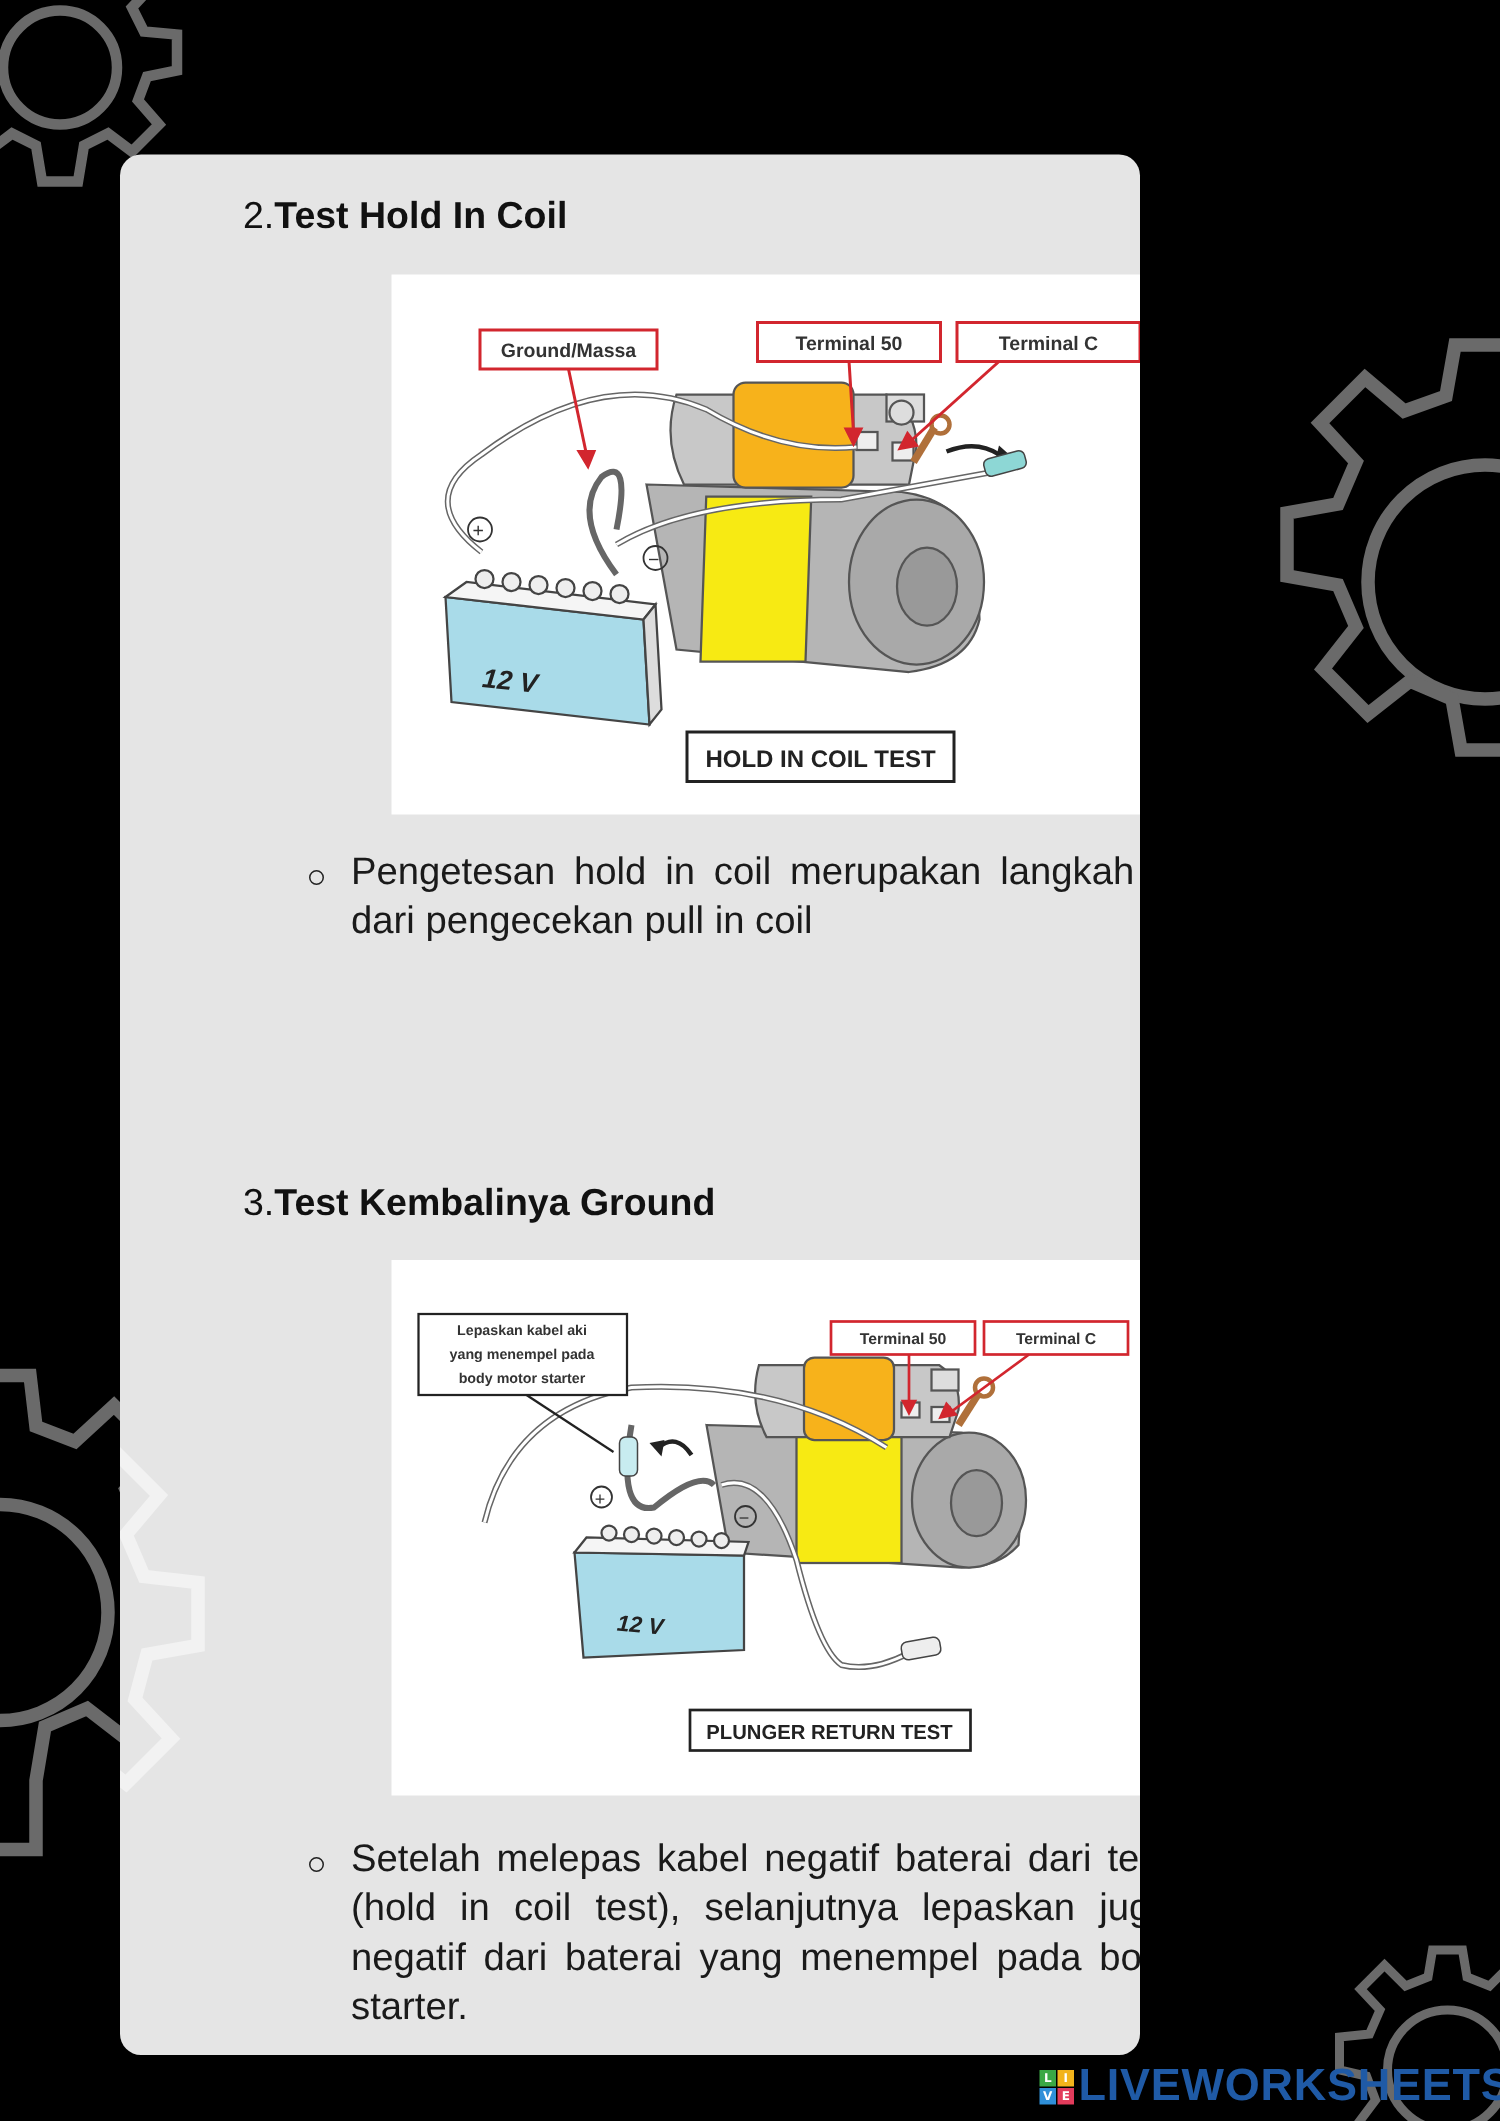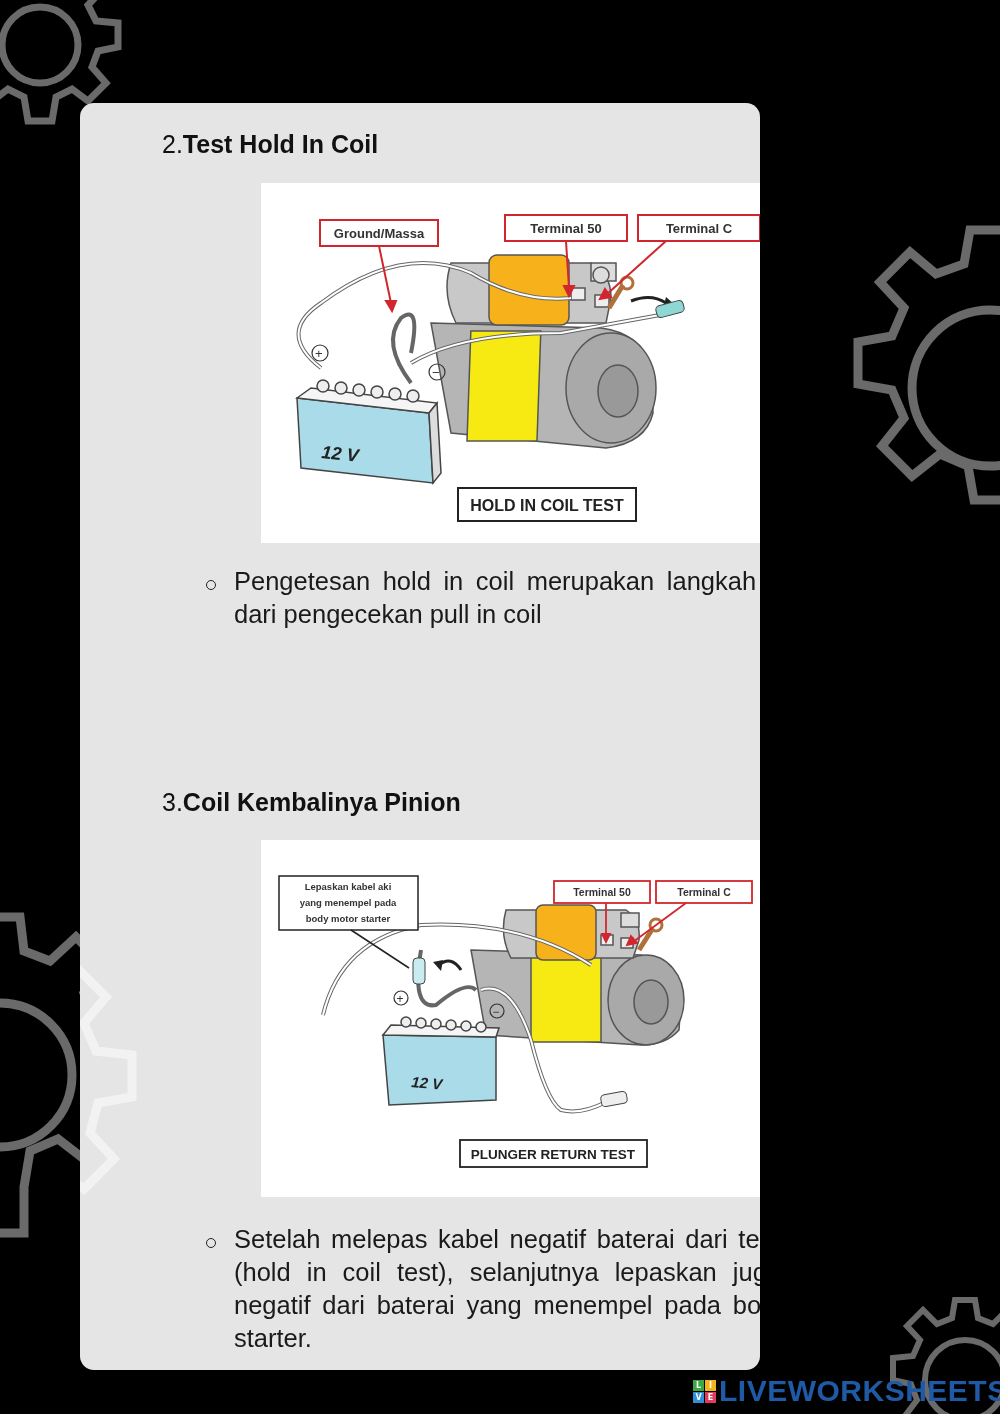--- a/index.html
+++ b/index.html
@@ -159,21 +159,21 @@
       <rect x="197" y="305" width="178" height="33" fill="#fff" stroke="#222" stroke-width="2"></rect>
       <text x="286" y="328" font-size="16" font-weight="bold" fill="#222" text-anchor="middle">HOLD IN COIL TEST</text>
     </svg>
   </div>
 
   <ul class="bullets" style="top:462px">
     <li><span class="dot"></span><span>Pengetesan hold in coil merupakan langkah lanjutan dari pengecekan pull in coil</span></li>
   </ul>
 
   <div class="heading" style="top:685px">
-    <span class="num">3.</span><span class="title">Coil Kembalinya Pinion</span>
+    <span class="num">3.</span><span class="title">Test Kembalinya Ground</span>
   </div>
 
   <div class="figure" style="top:737px;height:357px">
     <svg width="526" height="357" viewBox="0 0 526 357" font-family="Liberation Sans, sans-serif">
 
       <g stroke="#555" stroke-width="1.5">
         <path d="M 210 110 L 380 115 Q 415 125 420 160 L 418 190 Q 405 205 380 205 L 225 195 Z" fill="#b5b5b5"></path>
         <rect x="270" y="117" width="70" height="85" fill="#f7ea13"></rect>
         <ellipse cx="385" cy="160" rx="38" ry="45" fill="#a9a9a9"></ellipse>
         <ellipse cx="390" cy="162" rx="17" ry="22" fill="#999"></ellipse>

